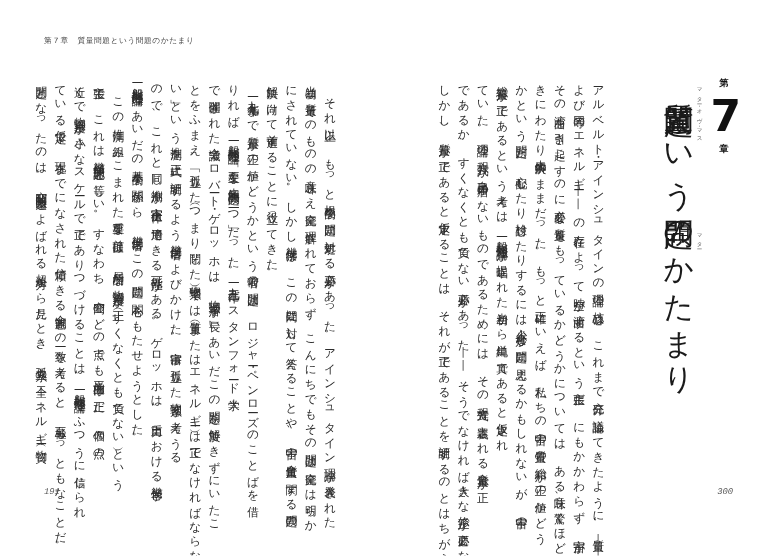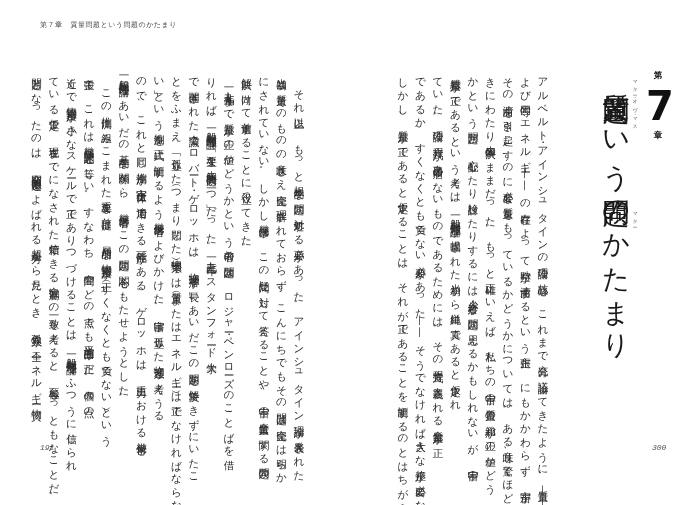--- a/index.html
+++ b/index.html
@@ -9,21 +9,21 @@
     font-family: "DejaVu Serif", "Liberation Serif", serif;
     color: #2a2a2a;
     position: relative;
   }
   .spread { position: absolute; inset: 0; }
   .page { position: absolute; top: 0; height: 505px; }
   .page-left { left: 0; width: 350px; }
   .page-right { left: 350px; width: 350px; }
 
   .running-head {
-    position: absolute; left: 40px; top: 20px;
+    position: absolute; left: 40px; top: 32px;
     font-size: 7px; color: #444; letter-spacing: 0.5px;
     font-family: Liberation Serif, serif;
     white-space: nowrap;
   }
   .running-head .sp { display: inline-block; width: 8px; }
 
   .col {
     position: absolute; top: 70px;
     writing-mode: vertical-rl;
     font-size: 10.6px; line-height: 17.5px;

